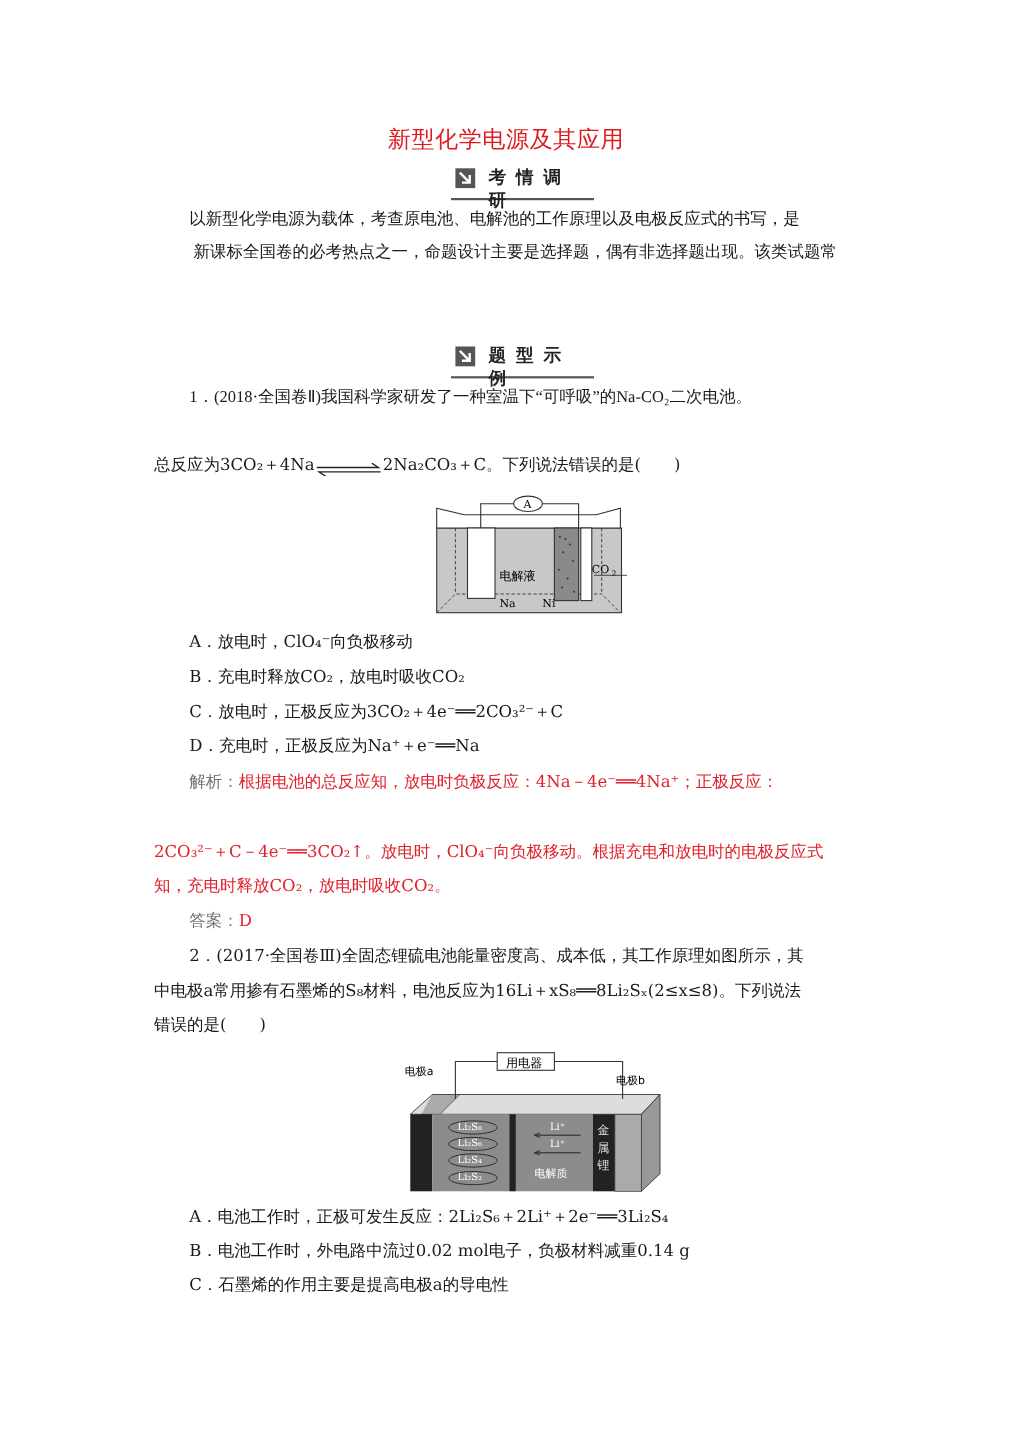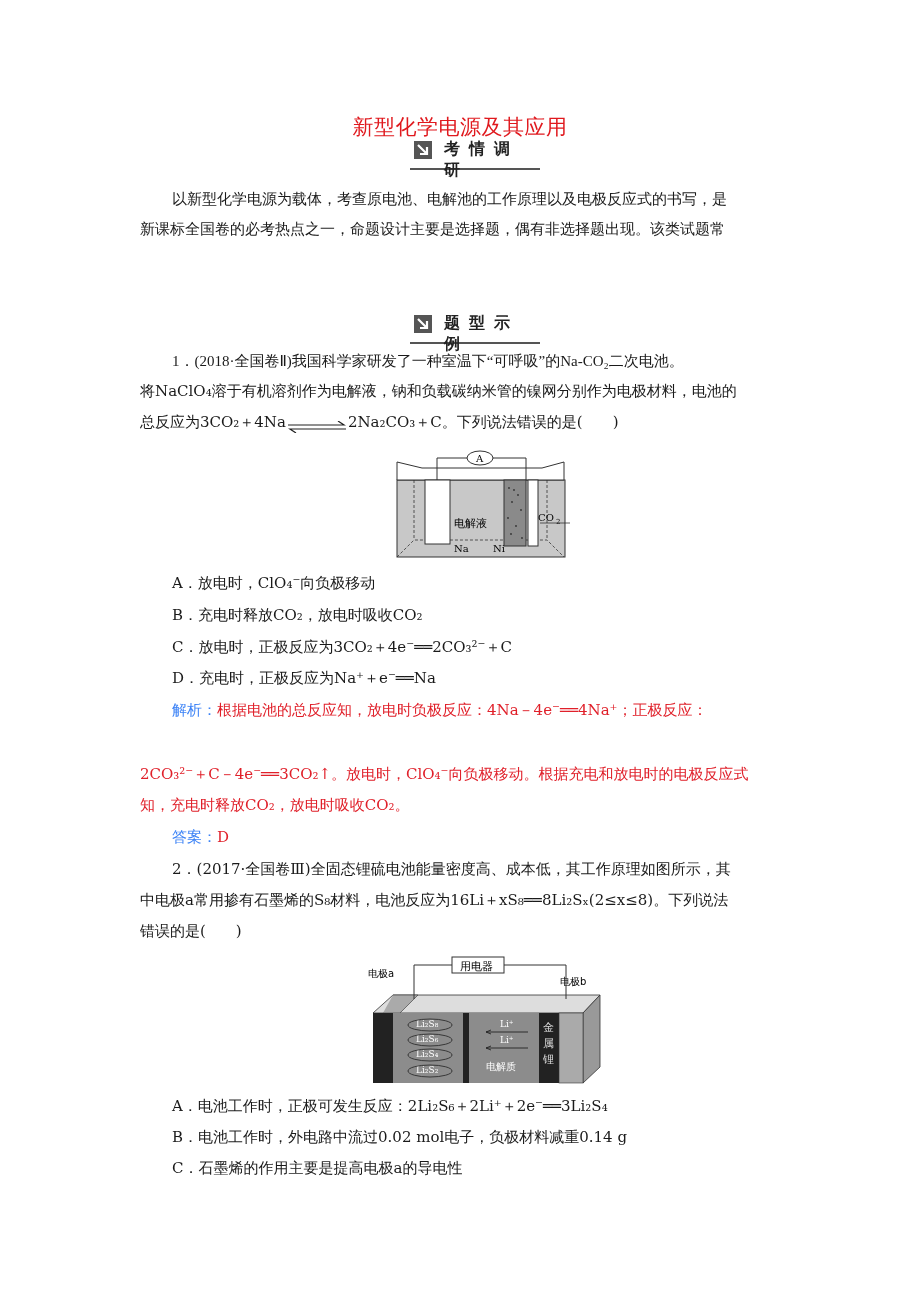--- a/index.html
+++ b/index.html
@@ -9,54 +9,53 @@
   .title { position:absolute; top:113px; left:0; width:920px; text-align:center;
            font-size:21px; font-weight:normal; color:#e0191e; font-family:"DejaVu Sans","Liberation Sans",sans-serif; letter-spacing:0.5px; }
   .sec-head { position:absolute; left:410px; width:130px; height:30px; border-bottom:2px solid #555; }
   .sec-head .ico { position:absolute; left:4px; top:3px; width:18px; height:18px; background:#555; }
   .sec-head .ico svg { display:block; }
   .sec-head .lbl { position:absolute; left:34px; top:1px; font-size:16px; font-weight:bold;
                    letter-spacing:9px; font-family:"DejaVu Sans","Liberation Sans",sans-serif; color:#222; }
   .line { position:absolute; left:140px; font-size:15px; line-height:22px; white-space:nowrap; }
   .indent { left:172px; }
   .red { color:#e0202a; }
-  .blue { color:#3b82f6;text-align:center; }
+  .blue { color:#737373;text-align:center; }
   .fig { position:absolute; }
   .opt { position:absolute; left:172px; font-size:15px; line-height:22px; white-space:nowrap; }
 </style>
 </head>
 <body>
 
 <div class="page">
 
   <div class="title">新型化学电源及其应用</div>
 
-  <div class="sec-head" style="top:138px;">
+  <div class="sec-head" style="top:150px;">
     <span class="ico">
       <svg width="18" height="18" viewBox="0 0 18 18">
           <path d="M4 4 L13 13 M13 6 L13 13 L6 13" stroke="#fff" stroke-width="2.2" fill="none"></path>
         </svg>
     </span>
     <span class="lbl">考情调研</span>
   </div>
 
   <div class="line indent" style="top:188px;">以新型化学电源为载体，考查原电池、电解池的工作原理以及电极反应式的书写，是</div>
-  <div class="line" style="top:218px;">新课标全国卷的必考热点之一，命题设计主要是选择题，偶有非选择题出现。该类试题常</div>
+  <div class="line" style="top:218px;margin-left:36px;">新课标全国卷的必考热点之一，命题设计主要是选择题，偶有非选择题出现。该类试题常</div>
 
   <div class="sec-head" style="top:312px;">
     <span class="ico">
       <svg width="18" height="18" viewBox="0 0 18 18">
           <path d="M4 4 L13 13 M13 6 L13 13 L6 13" stroke="#fff" stroke-width="2.2" fill="none"></path>
         </svg>
     </span>
     <span class="lbl">题型示例</span>
   </div>
 
   <div class="line indent" style="top:350px;font-family:Liberation Serif, serif;">1．(2018·全国卷Ⅱ)我国科学家研发了一种室温下“可呼吸”的Na-CO₂二次电池。</div>
-  <div class="line" style="top:380px;">将NaClO₄溶于有机溶剂作为电解液，钠和负载碳纳米管的镍网分别作为电极材料，电池的</div>
   <div class="line" style="top:411px;">
     <span>总反应为3CO₂＋4Na</span><span style="display:inline-block;width:62px;height:12px;vertical-align:middle;">
       <svg width="62" height="12" viewBox="0 0 62 12">
           <path d="M2 4 L58 4 L52 0" stroke="#222" stroke-width="1.2" fill="none"></path>
           <path d="M60 8 L4 8 L10 12" stroke="#222" stroke-width="1.2" fill="none"></path>
         </svg>
     </span><span>2Na₂CO₃＋C。下列说法错误的是(　　)</span>
   </div>
 
   <div class="fig" style="left:392px;top:440px;width:180px;height:120px;">

